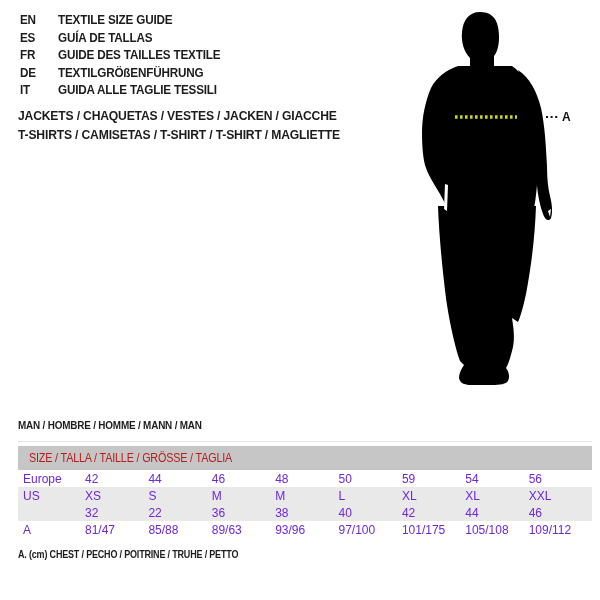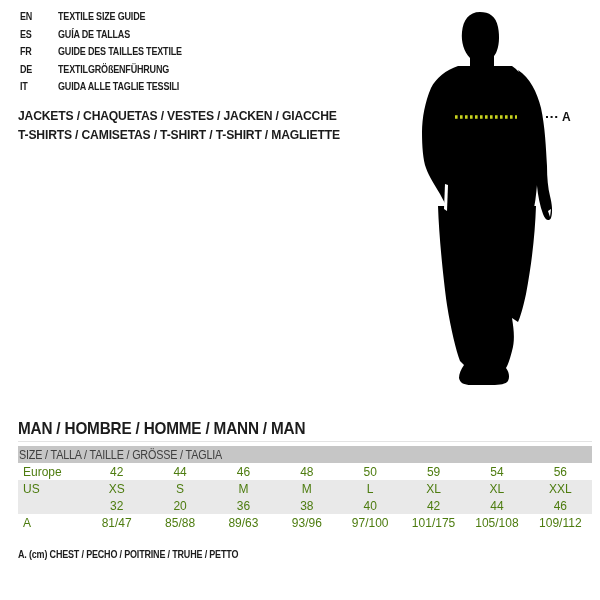--- a/index.html
+++ b/index.html
@@ -3,40 +3,40 @@
 <meta charset="utf-8">
 <style>
   html,body { margin:0; padding:0; background:#ffffff; }
   body { width:600px; height:600px; font-family:"Liberation Sans", sans-serif; color:#1c1c1c; }
   .stage { position:relative; width:600px; height:600px; background:#fff; overflow:hidden; }
 
   .cond { display:inline-block; white-space:nowrap; transform:scaleX(0.9); transform-origin:0 50%; letter-spacing:-0.2px; }
 
   
   .langs { position:absolute; left:20px; top:11px; }
-  .lang-row { height:17.5px; display:flex; font-size:10px; font-weight:700; }
+  .lang-row { height:17.5px; display:flex; align-items:center; font-size:13px; font-weight:700; }
   .lang-code { width:38px; flex:0 0 38px; }
 
   
   .cats { position:absolute; left:18px; top:107px; font-size:13.5px; font-weight:700; line-height:18.5px; }
 
   
   .figure-wrap { position:absolute; left:418px; top:8px; width:145px; height:378px; }
   .measure-label { position:absolute; left:562px; top:110px; font-size:12px; font-weight:600; color:#111; }
 
   
-  .man-title { position:absolute; left:18px; top:419px; font-size:17px; font-weight:700; }
+  .man-title { position:absolute; left:18px; top:419px; font-size:11px; font-weight:700; }
 
   
   .size-table { position:absolute; left:18px; top:441px; width:574px; border-top:1px solid #e3e3e3; }
-  .thead { margin-top:4px; height:17px; background:#c6c6c6; display:flex; align-items:center; padding-left:1px; font-size:12px; color:#404040; }
-  .trow { display:grid; grid-template-columns:67px repeat(8, 1fr); height:17px; align-items:center; font-size:12px; color:#4d7c0f; }
+  .thead { margin-top:4px; height:24px; background:#c6c6c6; display:flex; align-items:center; padding-left:11px; font-size:12px; color:#b91c1c; }
+  .trow { display:grid; grid-template-columns:67px repeat(8, 1fr); height:17px; align-items:center; font-size:12px; color:#6d28d9; }
   .trow.shade { background:#e9e9e9; }
   .tlabel { padding-left:5px; text-align:left; }
-  .tcell { text-align:center; }
+  .tcell { text-align:left; }
 
   
   .footnote { position:absolute; left:18px; top:549px; font-size:10px; font-weight:700; }
 </style>
 </head>
 <body>
 
 <div class="stage">
 
   <div class="langs">
@@ -119,21 +119,21 @@
           <span class="tcell">M</span>
           <span class="tcell">M</span>
           <span class="tcell">L</span>
           <span class="tcell">XL</span>
           <span class="tcell">XL</span>
           <span class="tcell">XXL</span>
         </div>
         <div class="trow shade">
           <span class="tlabel"></span>
           <span class="tcell">32</span>
-          <span class="tcell">20</span>
+          <span class="tcell">22</span>
           <span class="tcell">36</span>
           <span class="tcell">38</span>
           <span class="tcell">40</span>
           <span class="tcell">42</span>
           <span class="tcell">44</span>
           <span class="tcell">46</span>
         </div>
         <div class="trow">
           <span class="tlabel">A</span>
           <span class="tcell">81/47</span>

